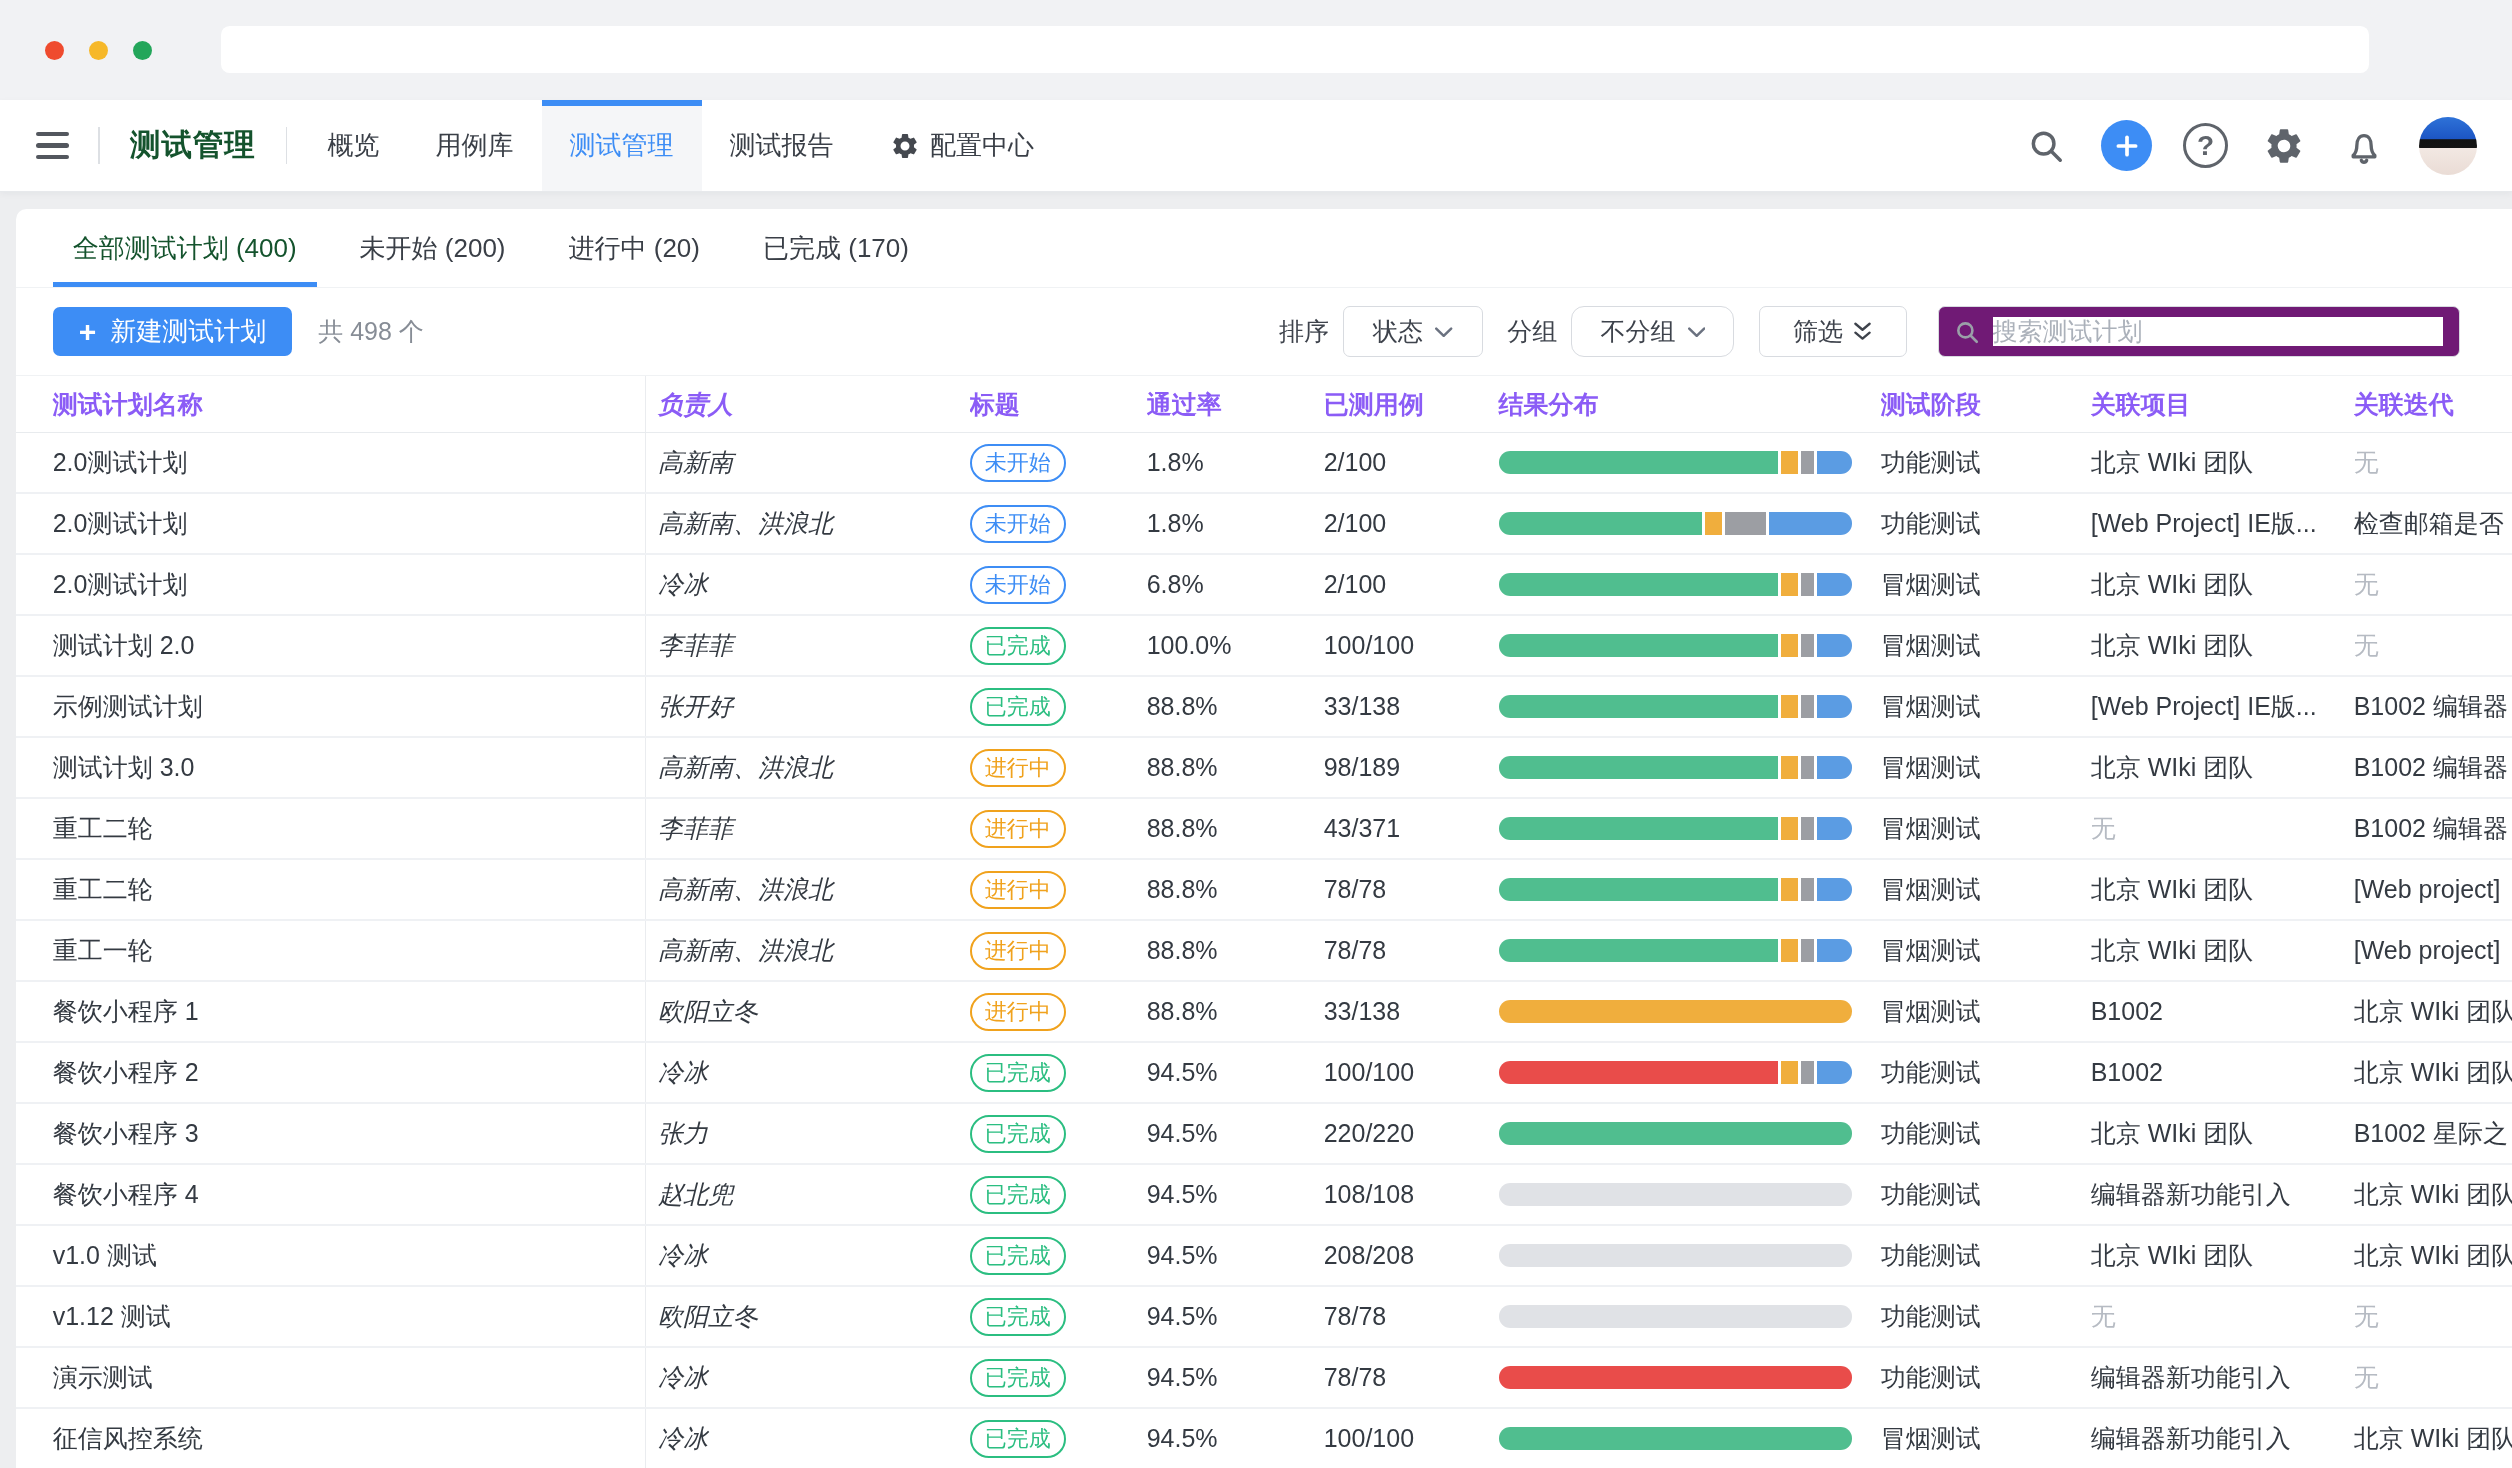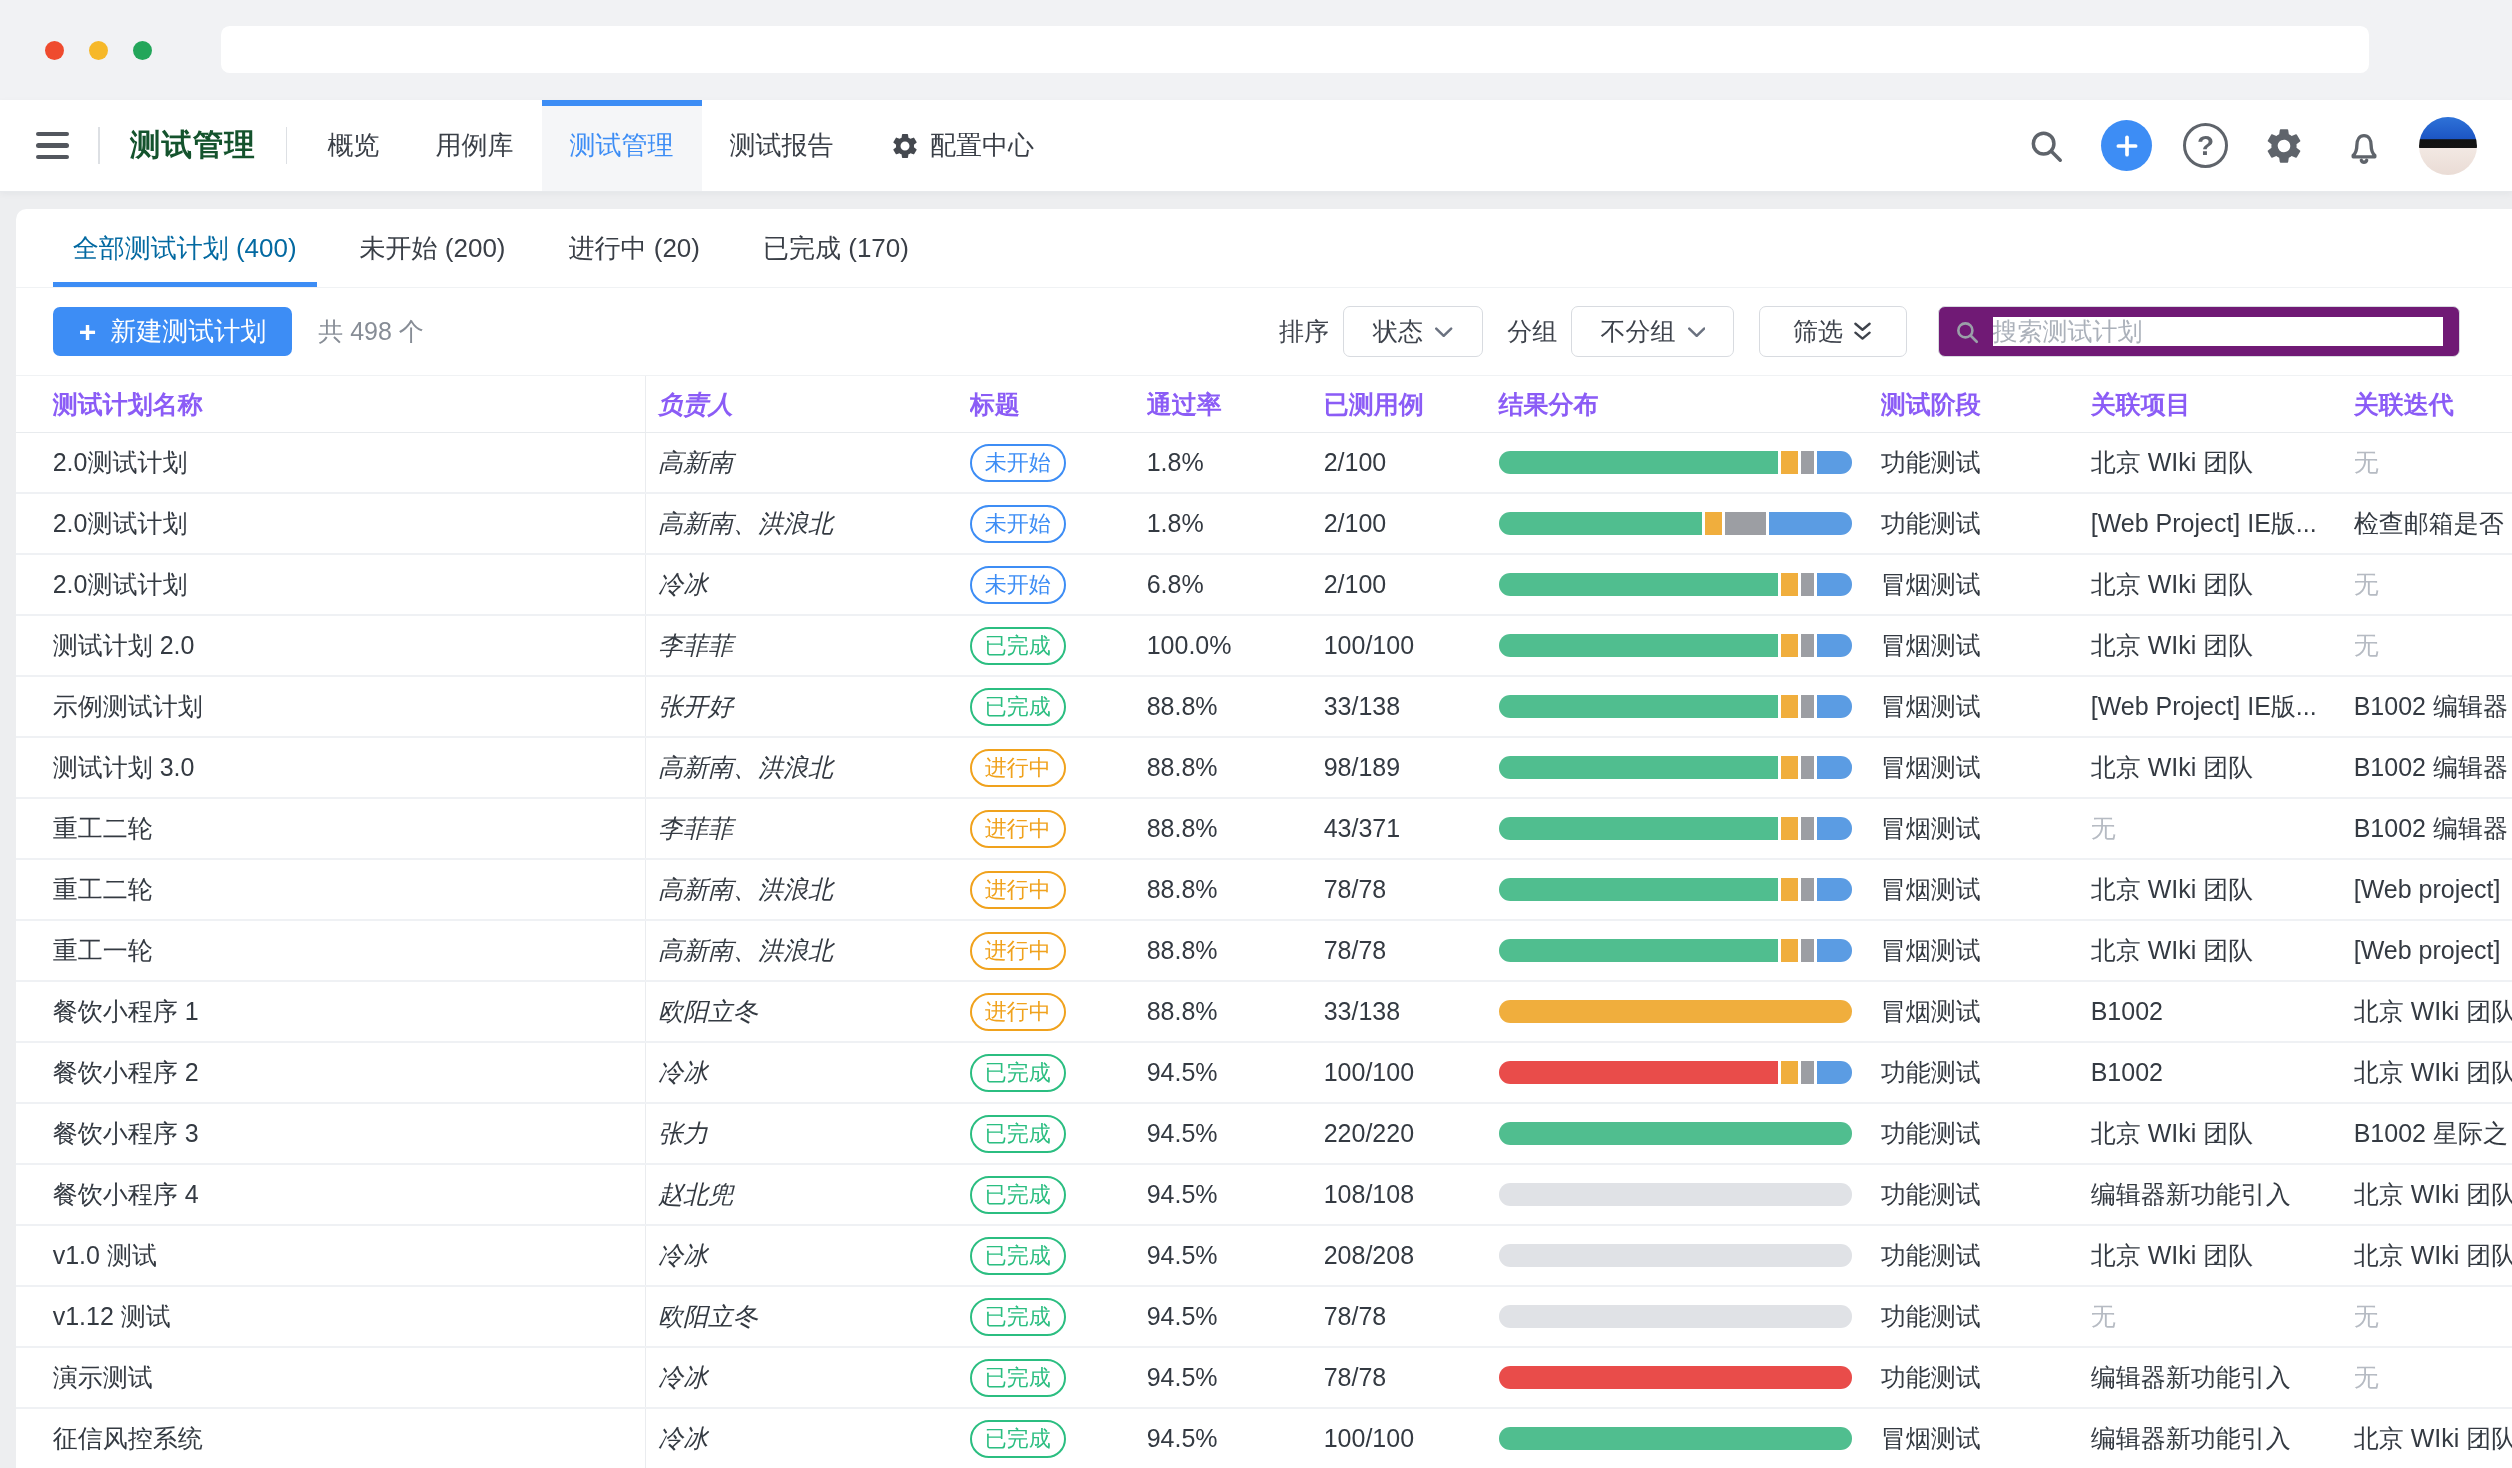--- a/index.html
+++ b/index.html
@@ -32,33 +32,33 @@
   .help-btn { width:45px; height:45px; border-radius:50%; border:3.5px solid #5F646B; display:flex; align-items:center; justify-content:center; font-size:28px; font-weight:bold; color:#5F646B; cursor:pointer; }
   .avatar { width:58px; height:58px; border-radius:50%; cursor:pointer;
     background:linear-gradient(180deg,#2E72D8 0%,#1C55C4 38%,#121212 39%,#141414 53%,#F2E8E3 54%,#EADCD5 100%); }
 
   
   .card { margin-left:15.7px; margin-top:17.4px; width:2497px; height:1261px; background:#FFFFFF; border-radius:10.5px 0 0 0; overflow:hidden; }
 
   
   .tabs { height:79px; display:flex; align-items:stretch; padding-left:37px; border-bottom:0.9px solid #F0F2F4; }
   .tab { display:flex; align-items:center; padding:0 20px; margin-right:23px; font-size:26px; color:#3A3F47; cursor:pointer; position:relative; white-space:nowrap; }
-  .tab.active { color:#0369a1; }
+  .tab.active { color:#14532d; }
   .tab.active::after { content:""; position:absolute; left:0; right:0; bottom:0; height:5.2px; background:#3D8DF5; }
 
   
   .toolbar { height:87px; display:flex; align-items:center; }
   .btn-primary { margin-left:37px; height:49px; padding:0 26px; background:#3D8DF5; color:#fff; border:none; border-radius:7px; font-size:26px; display:flex; align-items:center; gap:14px; cursor:pointer; font-family:inherit; }
   .btn-primary .plus-glyph { font-size:30px; font-weight:bold; line-height:1; }
   .total-count { margin-left:26px; font-size:25px; color:#878D96; }
   .toolbar-right { margin-left:auto; display:flex; align-items:center; margin-right:53px; }
   .ctl-label { font-size:25px; color:#3E434C; margin-right:14px; }
   .select { height:51px; border:1.7px solid #D8DBE0; border-radius:7px; display:flex; align-items:center; justify-content:center; gap:12.2px; font-size:25px; color:#3E434C; cursor:pointer; background:#fff; }
   .select.sort { width:140px; margin-right:24.4px; }
-  .select.group { width:163px; margin-right:24.4px; }
+  .select.group { width:163px; margin-right:24.4px;border-radius:13px; }
   .filter-btn { width:148px; height:51px; border:1.7px solid #D8DBE0; border-radius:7px; background:#fff; display:flex; align-items:center; justify-content:center; gap:10.5px; font-size:25px; color:#3E434C; cursor:pointer; font-family:inherit; margin-right:31px; }
   .search-box { width:522px; height:51px; border:1.7px solid #D8DBE0; border-radius:7px; display:flex; align-items:center; padding:0 15.7px; background:#701a75; }
   .search-box input { border:none; outline:none; flex:1; font-size:25px; margin-left:12.2px; color:#3c4043; font-family:inherit; }
   .search-box input::placeholder { color:#ABB1BA; }
 
   
   .thead, .tr { display:grid; grid-template-columns:630px 324px 177px 177px 167px 390px 210px 263px 158px; align-items:center; }
   .thead { height:58px; border-top:0.9px solid #F0F2F4; border-bottom:1.7px solid #E8EBEE; }
   .th { font-size:25px; font-weight:bold; color:#8b5cf6; display:flex; align-items:center; height:100%; overflow:hidden; white-space:nowrap; }
   .tr { height:61px; border-bottom:2.6px solid #EFF1F4; cursor:pointer; }

